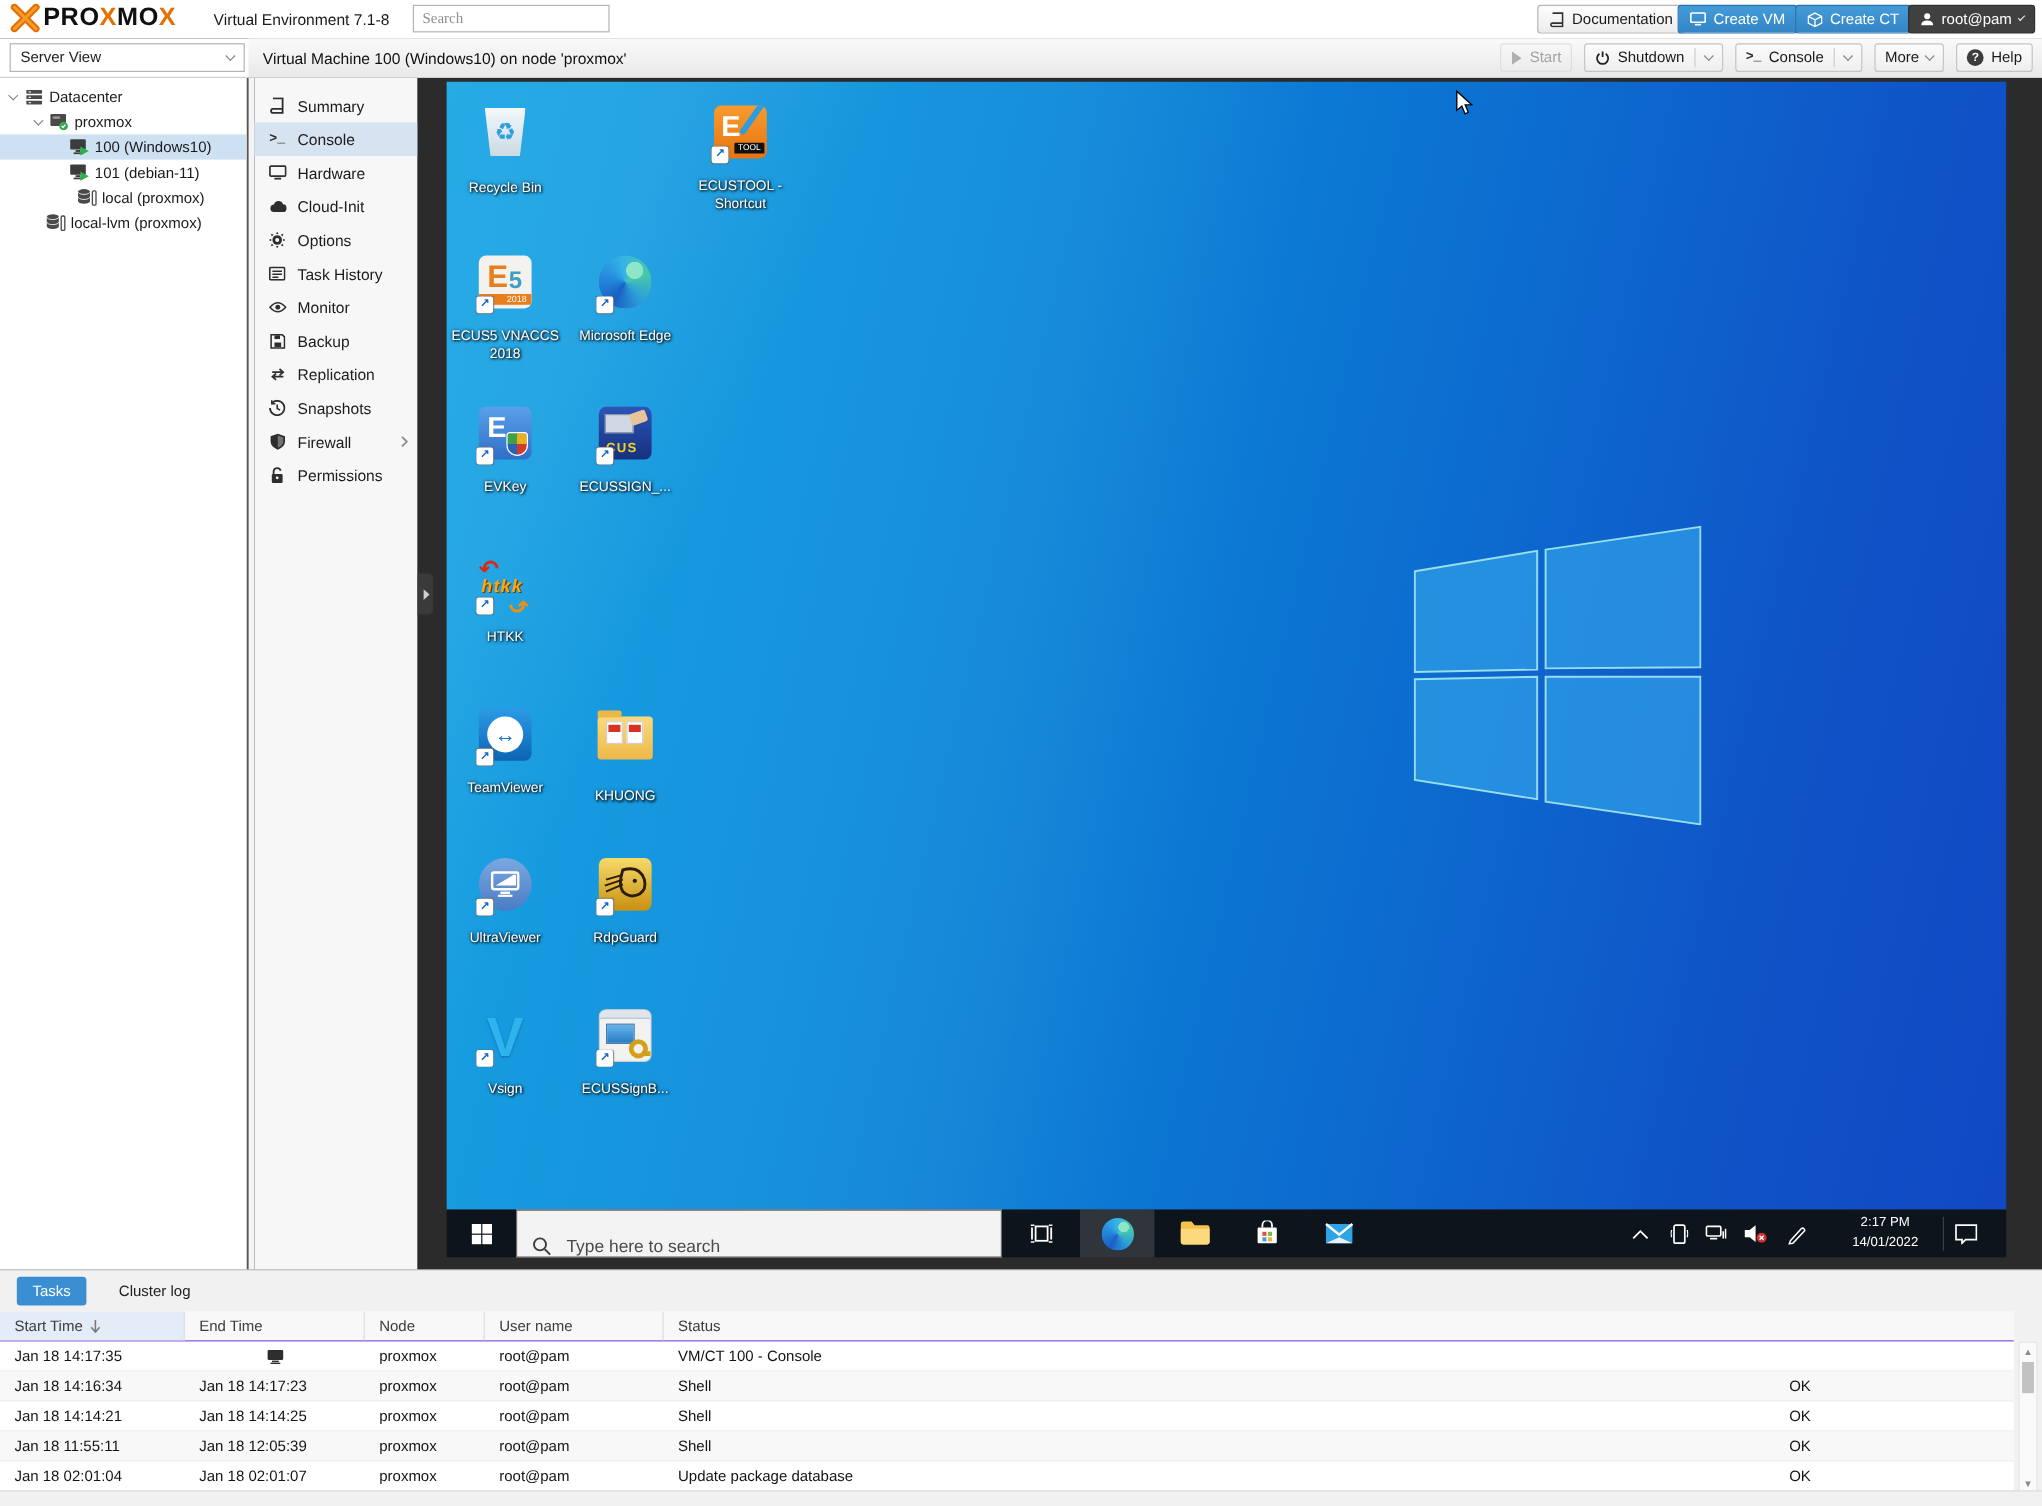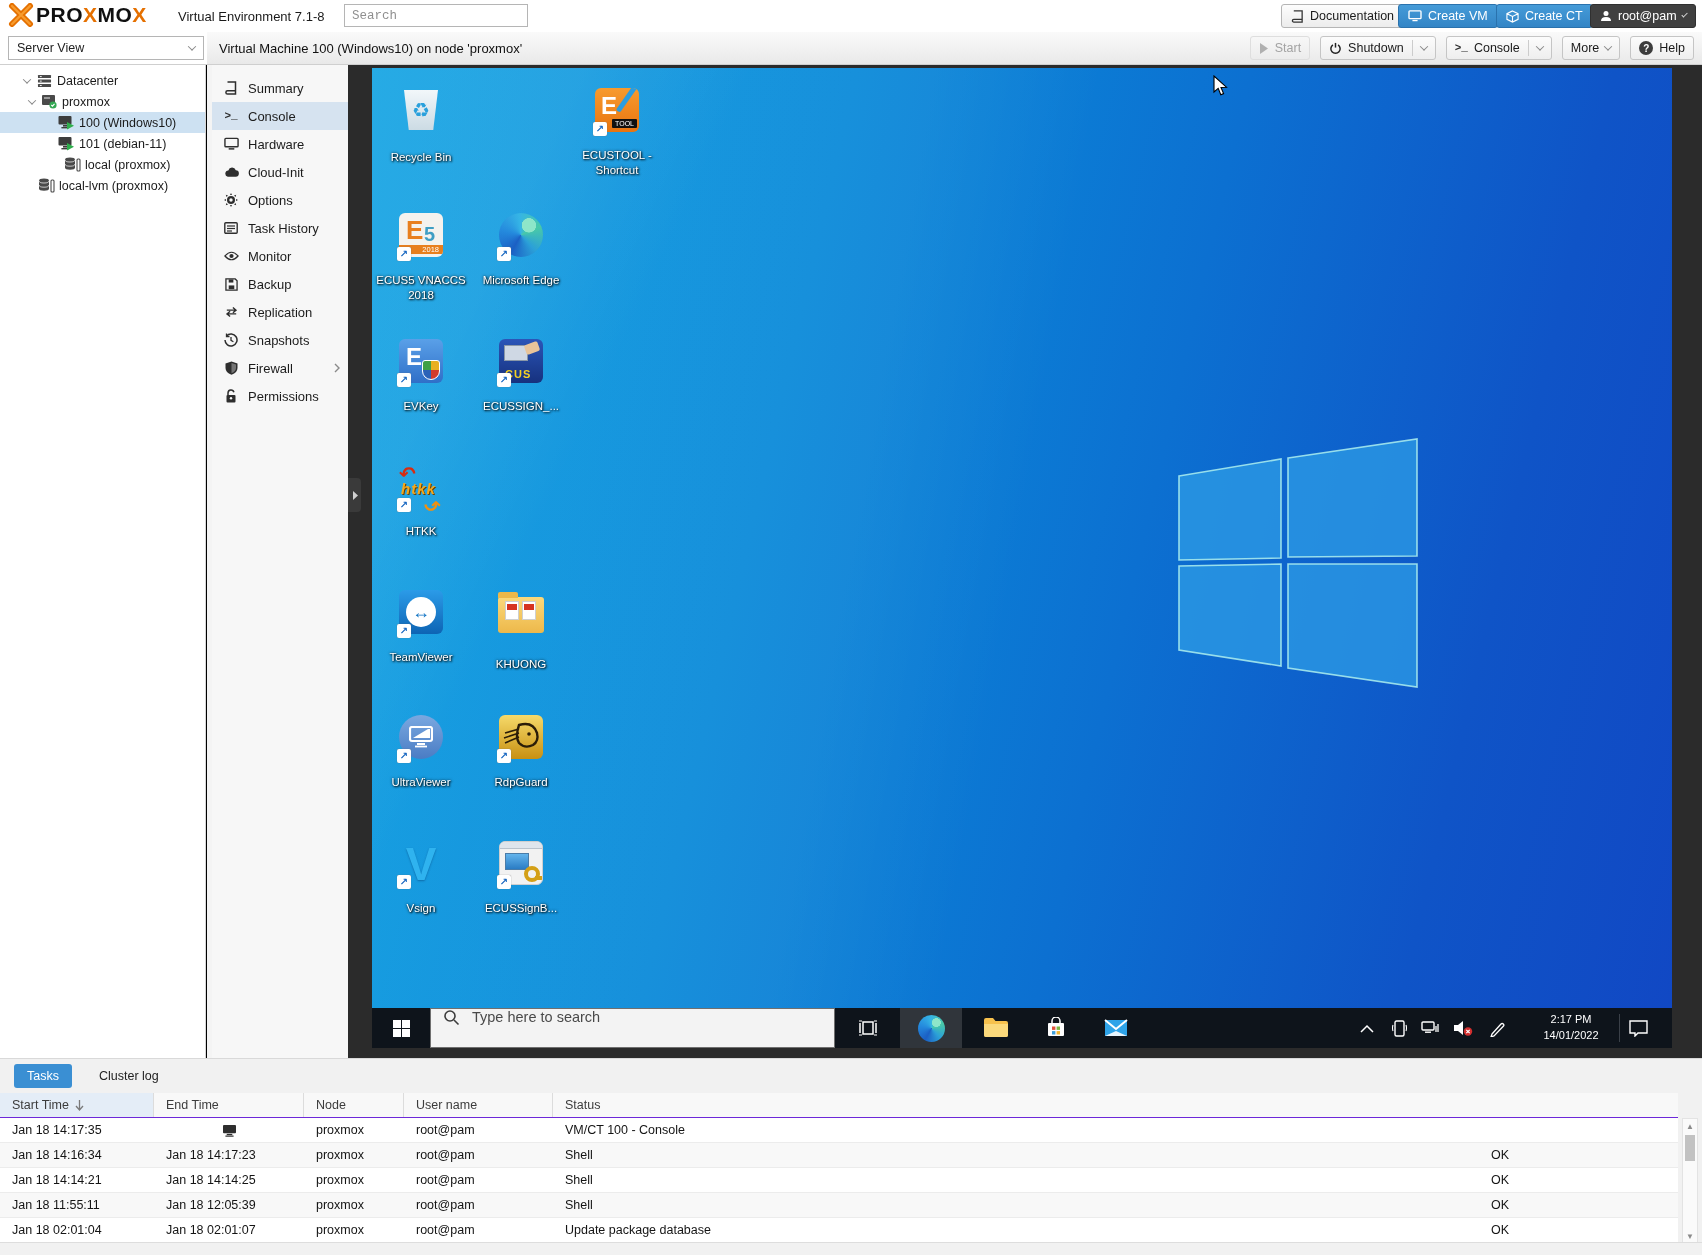--- a/index.html
+++ b/index.html
@@ -5,21 +5,21 @@
   *{box-sizing:border-box;margin:0;padding:0}
   body{background:#888;font-family:"Liberation Sans","DejaVu Sans",sans-serif}
   .page{position:relative;width:1702px;height:1255px;background:#000000;overflow:hidden;font-size:13px;color:#212121}
   svg{display:block}
   
   .topbar{position:absolute;left:0;top:0;width:1702px;height:32px;background:#fff}
   .brand{position:absolute;left:8px;top:3px;display:flex;align-items:center;font-weight:bold;font-size:21px;letter-spacing:.5px;color:#101010}
   .brand .xmark{margin-right:2px}
   .brand .bx{color:#e57000}
   .env{position:absolute;left:178px;top:9px;font-size:13px;color:#1a1a1a}
-  .pve-search{position:absolute;left:344px;top:4px;width:184px;height:23px;border:1px solid #b5b5b5;padding:0 7px;font-size:12.5px;color:#333;font-family:Liberation Mono, monospace;background:#fff}
+  .pve-search{position:absolute;left:344px;top:4px;width:164px;height:23px;border:1px solid #b5b5b5;padding:0 7px;font-size:12.5px;color:#333;font-family:Liberation Serif, serif;background:#fff}
   .pve-search::placeholder{color:#8f8f8f}
   .btn{display:inline-flex;align-items:center;gap:6px;height:24px;padding:0 9px;border:1px solid #b5b5b5;border-radius:3px;background:linear-gradient(#fdfdfd,#ececec);font-size:12.5px;color:#1a1a1a;cursor:pointer;font-family:inherit}
   .btn.blue{background:linear-gradient(#459bd8,#3385c6);border-color:#2a72ad;color:#fff}
   .btn.dark{background:#404040;border-color:#303030;color:#fff}
   .doc-btn{position:absolute;left:1281px;top:4px}
   .cvm-btn{position:absolute;left:1398px;top:4px}
   .cct-btn{position:absolute;left:1496px;top:4px}
   .user-btn{position:absolute;left:1590px;top:4px;width:106px;justify-content:center}
   .chev{width:6px;height:6px;border-right:1.5px solid #888;border-bottom:1.5px solid #888;transform:rotate(45deg) translate(-1px,-1px);display:inline-block}
   .chev.lt{border-color:#ddd}
@@ -93,21 +93,21 @@
   .vsignic{color:#2fb3ef;font-weight:bold;font-size:46px;line-height:46px;text-shadow:0 1px 2px rgba(0,40,90,.4)}
   .esbic{background:#f2f2f2;border:1px solid #cfcfcf}
   .esbic .bar{position:absolute;left:0;right:0;top:0;height:7px;background:#dfe5ec;border-bottom:1px solid #b9c2cc}
   .esbic .scr2{position:absolute;left:5px;top:11px;width:24px;height:17px;background:linear-gradient(#63b4ec,#2a7cc4);border:1px solid #4a7ca8}
   .esbic .key{position:absolute;right:2px;bottom:2px;width:16px;height:16px;border:4px solid #d4a017;border-radius:50%}
   .esbic .key:after{content:"";position:absolute;left:7px;top:6px;width:12px;height:4px;background:#d4a017}
   
   .wtb{position:absolute;left:0;right:0;bottom:0;height:40px;background:#0e141b}
   .wtb .cell{position:absolute;top:0;height:40px;display:flex;align-items:center;justify-content:center;cursor:pointer}
   .wtb .cell.active{background:rgba(255,255,255,.14)}
-  .wsearch{position:absolute;left:58px;top:0;width:405px;height:40px;background:#f3f3f3;border:1px solid #6f6f6f;display:flex;align-items:flex-start;gap:12px;padding:0 12px;cursor:text}
+  .wsearch{position:absolute;left:58px;top:0;width:405px;height:40px;background:#f3f3f3;border:1px solid #6f6f6f;display:flex;align-items:flex-end;gap:12px;padding:0 12px;cursor:text}
   .wsearch span{color:#4a4a4a;font-size:14.5px}
   .clock{position:absolute;right:62px;top:3px;width:78px;color:#fff;font-size:11px;line-height:16px;text-align:center;cursor:default}
   .traysep{position:absolute;right:52px;top:6px;width:1px;height:28px;background:#3a4048}
   .novnc-handle{position:absolute;left:0;top:413px;width:13px;height:34px;background:#3a3a3a;border-radius:0 4px 4px 0;display:flex;align-items:center;justify-content:center;cursor:pointer}
   .cursor{position:absolute;left:865px;top:10px;pointer-events:none}
   
   .taskspanel{position:absolute;left:0;top:1058px;width:1702px;height:197px;background:#f1f1f1;border-top:1px solid #d9d9d9}
   .tabbar{position:absolute;left:0;top:0;right:0;height:34px}
   .tab{position:absolute;top:5px;height:24px;display:inline-flex;align-items:center;padding:0 13px;border-radius:3px;font-size:12.5px;cursor:pointer}
   .tab.active{background:#3a8fd3;color:#fff}
@@ -218,21 +218,21 @@
         </button>
         <button class="tbtn framed">
           <span class="qicon">?</span>
           <span>Help</span>
         </button>
       </div>
     </div>
   </div>
 
   <div class="tree">
-    <div class="trow" style="padding-left:20px">
+    <div class="trow" style="padding-left:4px">
       <span class="tcaret">
           <span class="chev"></span>
         </span>
       <span class="tico">
           <svg width="15" height="14" viewBox="0 0 16 15">
             <g fill="#4a4a4a">
               <rect x="1" y="1" width="14" height="3.4" rx=".6"></rect>
               <rect x="1" y="5.8" width="14" height="3.4" rx=".6"></rect>
               <rect x="1" y="10.6" width="14" height="3.4" rx=".6"></rect>
             </g>

